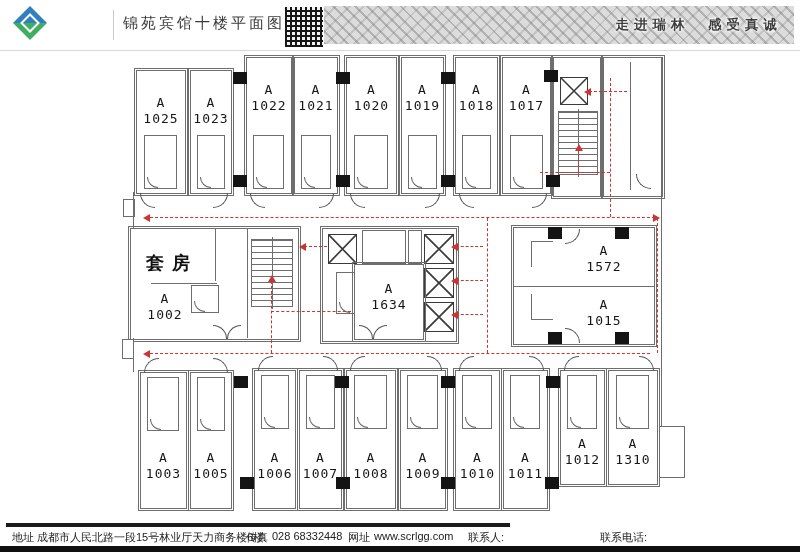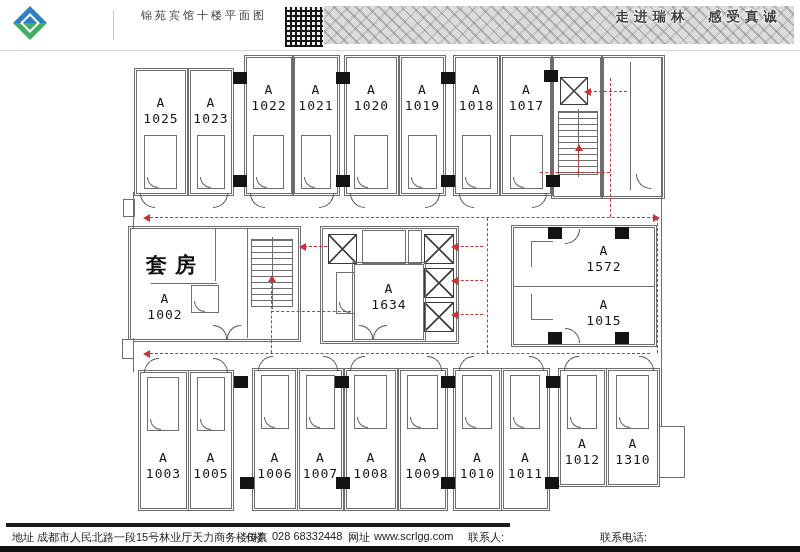--- a/index.html
+++ b/index.html
@@ -48,30 +48,30 @@
   
   .logo-d{position:absolute;left:18px;top:11px;width:24px;height:24px;transform:rotate(45deg);
           background:linear-gradient(135deg,#2f7fc1 50%,#3fae62 50%);}
   .logo-d::after{content:"";position:absolute;inset:5px;border:2px solid #fff;}
   .brand{position:absolute;left:52px;top:11px;font-size:7px;font-weight:bold;color:#9a9a9a;
          line-height:1.2;letter-spacing:.5px;}
   .brand span{display:block;}
   .brand .cn{font-size:10px;color:#8b8b8b;letter-spacing:2px;margin-top:1px;}
   .titlebox{position:absolute;left:120px;top:5px;width:168px;text-align:center;}
   .t1{font-size:17px;font-weight:bold;color:#1d1d1d;letter-spacing:.5px;}
-  .t2{font-size:11px;color:#3a3a3a;letter-spacing:3px;margin-top:3px;}
+  .t2{font-size:15px;color:#3a3a3a;letter-spacing:3px;margin-top:9px;}
   .qr{position:absolute;left:283px;top:5px;width:38px;height:40px;border:2px solid #fff;
       background:repeating-linear-gradient(0deg,#161616 0 2px,transparent 2px 5px),
                  repeating-linear-gradient(90deg,#161616 0 2px,#f2f2f2 2px 5px);}
   .band{position:absolute;left:324px;top:6px;width:470px;height:38px;
         background:repeating-linear-gradient(45deg,rgba(110,110,110,.38) 0 2px,transparent 2px 8px),
                    repeating-linear-gradient(-45deg,rgba(140,140,140,.30) 0 2px,transparent 2px 10px),#dcdcdc;}
-  .slogan{position:absolute;right:12px;top:2px;font-size:13.5px;font-weight:bold;color:#3f3f3f;
+  .slogan{position:absolute;right:12px;top:10px;font-size:13.5px;font-weight:bold;color:#3f3f3f;
           letter-spacing:5px;text-shadow:0 0 3px #fff,0 0 3px #fff,0 0 4px #fff;}
-  .suite{position:absolute;font-size:21px;font-weight:bold;letter-spacing:8px;color:#111;}
+  .suite{position:absolute;font-size:18px;font-weight:bold;letter-spacing:8px;color:#111;}
   
   .ft{position:absolute;top:530px;font-size:11px;color:#222;white-space:nowrap;}
 </style>
 </head>
 <body>
 
 <div class="stage">
 
   <div class="abs" style="left:0;top:0;width:800px;height:50px">
     <i class="logo-d"></i>

